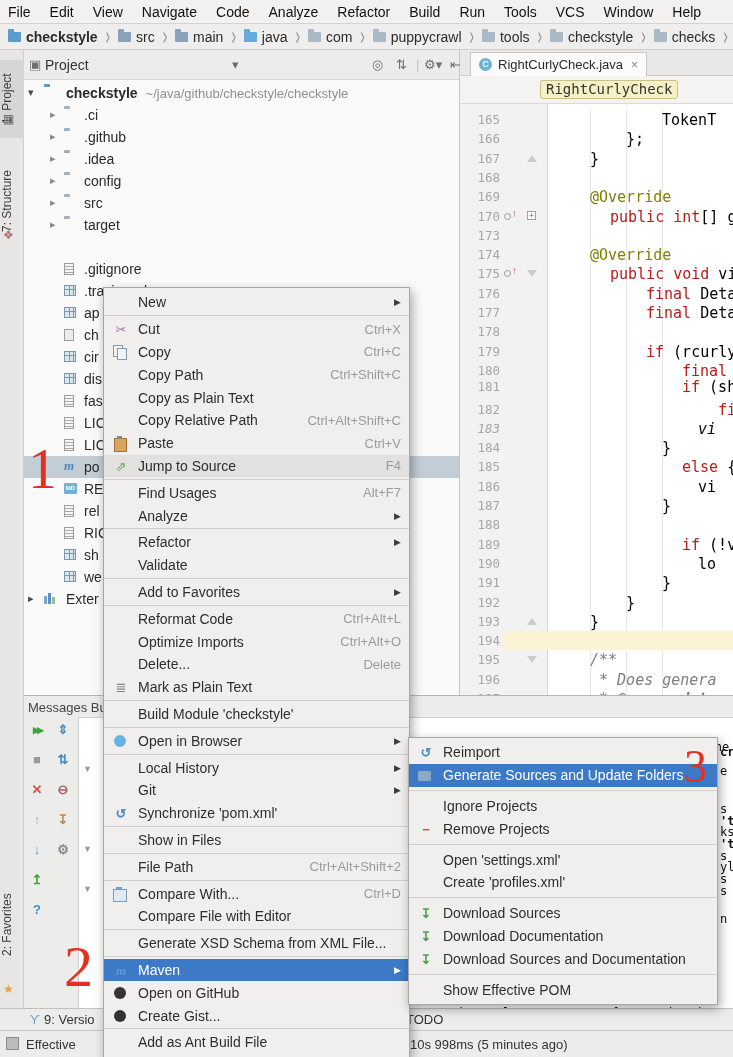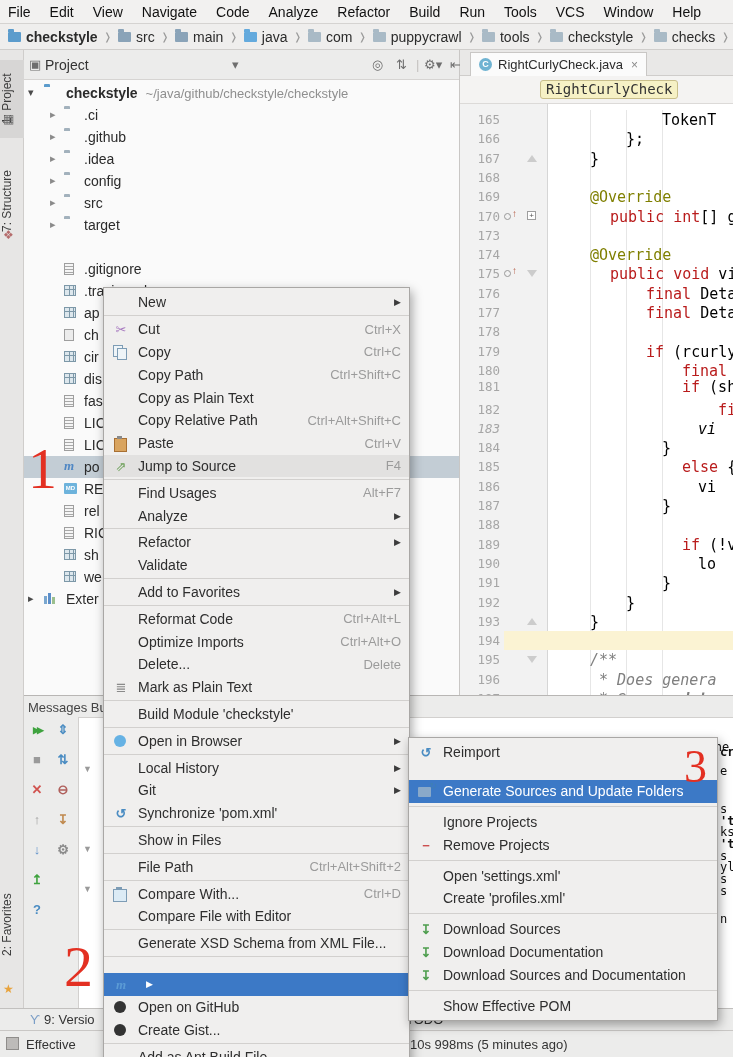--- a/index.html
+++ b/index.html
@@ -116,21 +116,21 @@
   
   .menu { position:absolute; background:#f0efee; border:1px solid #a9a7a5; padding:3px 0;
     box-shadow:2px 4px 10px rgba(0,0,0,.35); z-index:50; }
   #ctxmenu { left:103px; top:287px; width:307px; }
   #submenu { left:408px; top:737px; width:310px; z-index:55; }
   .mrow { height:22.8px; display:flex; align-items:center; padding:0 8px; font-size:14px; color:#2e2e2e; }
   .mrow .mic { width:18px; flex:none; margin-right:8px; text-align:center; font-size:13px; position:relative; height:14px; }
   .mrow .mlabel { flex:1; white-space:nowrap; overflow:hidden; }
   .mrow .mshort { color:#9b9b9b; margin-left:20px; font-size:13px; }
   .mrow .marrow { margin-left:8px; font-size:9px; color:#3c3c3c; }
-  .mrow.hl { background:#3c79c6; color:#fff;margin-top:16px; }
+  .mrow.hl { background:#3c79c6; color:#fff; }
   .mrow.hl .mshort,.mrow.hl .marrow { color:#fff; }
   .mrow.hover { background:#e2e1e0; }
   .msep { height:1px; background:#d2d0ce; margin:1.5px 0; }
   #submenu .msep { margin:3.5px 0; }
   
   .mi-globe::before { content:""; position:absolute; left:2px; top:1px; width:12px; height:12px;
     border-radius:50%; background:#66b2e4; }
   .mi-github::before { content:""; position:absolute; left:2px; top:1px; width:12px; height:12px;
     border-radius:50%; background:#333; }
   .mi-copy::before { content:""; position:absolute; left:1px; top:0; width:8px; height:10px;
@@ -656,20 +656,21 @@
         <span class="mlabel">Compare File with Editor</span>
       </div>
       <div class="msep"></div>
       <div class="mrow">
         <span class="mic"></span>
         <span class="mlabel">Generate XSD Schema from XML File...</span>
       </div>
       <div class="msep"></div>
       <div class="mrow hl">
         <span class="mic mi-maven">m</span>
+        <span class="mlabel">Maven</span>
         <span class="marrow">▶</span>
       </div>
       <div class="mrow">
         <span class="mic mi-github"></span>
         <span class="mlabel">Open on GitHub</span>
       </div>
       <div class="mrow">
         <span class="mic mi-github"></span>
         <span class="mlabel">Create Gist...</span>
       </div>

